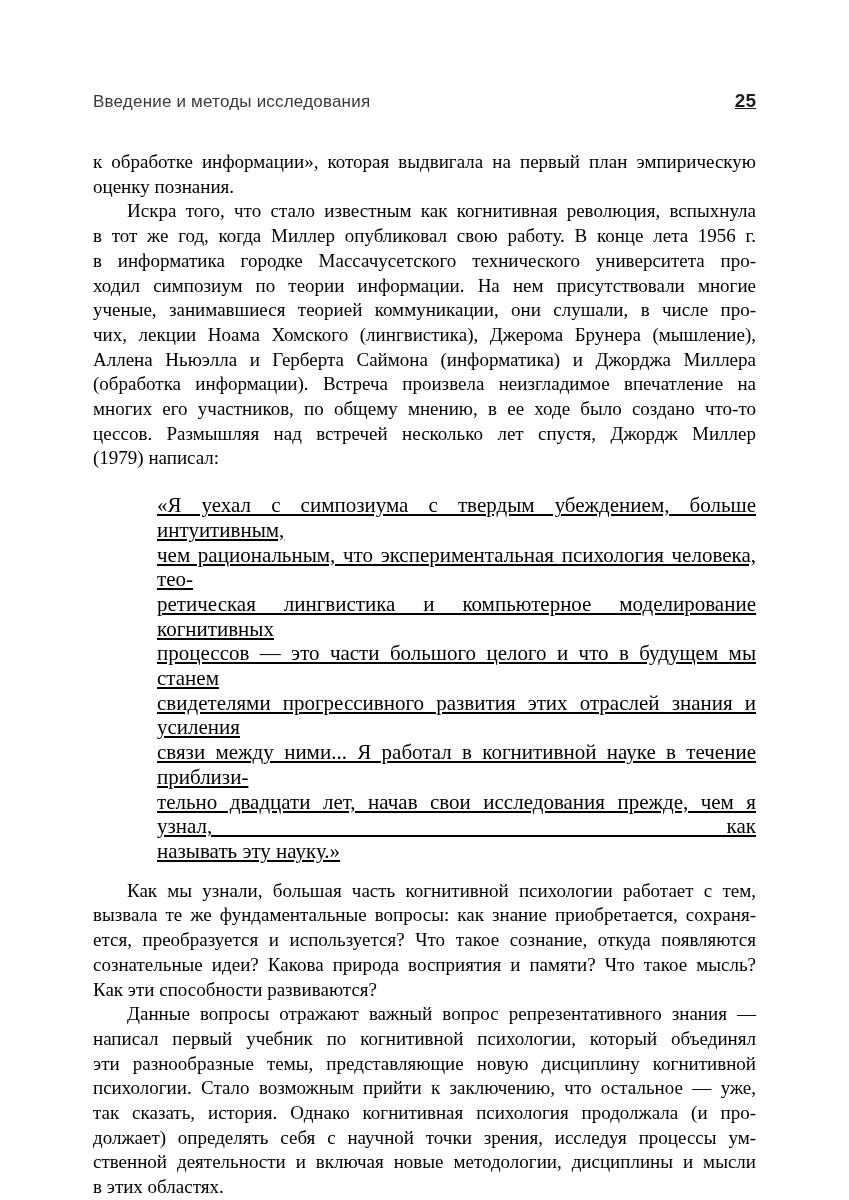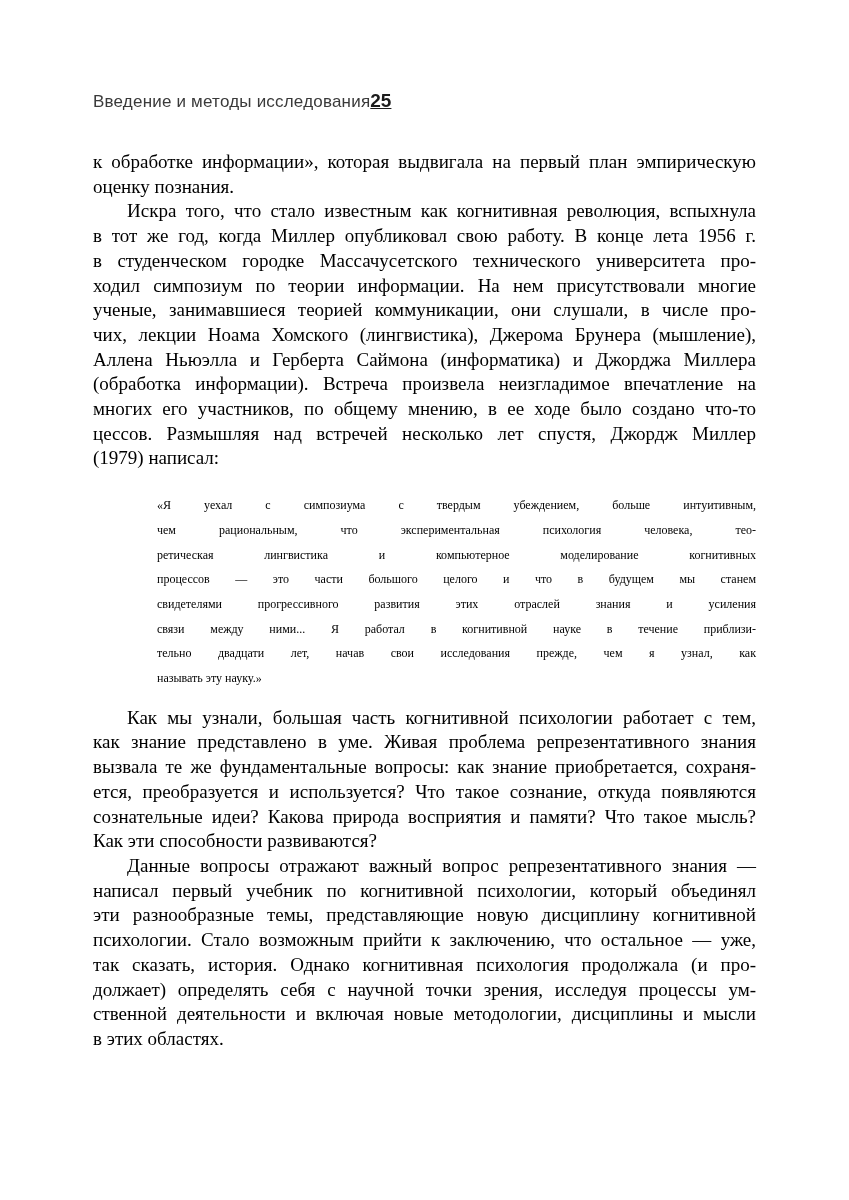--- a/index.html
+++ b/index.html
@@ -14,21 +14,21 @@
     background: #ffffff;
     overflow: hidden;
     font-family: "Liberation Serif", "DejaVu Serif", serif;
   }
   .page-header {
     position: absolute;
     left: 93px;
     width: 663px;
     top: 90px;
     display: flex;
-    justify-content: flex-start;
+    justify-content: space-between;
     align-items: baseline;
     font-family: "Liberation Sans", "DejaVu Sans", sans-serif;
   }
   .running-head {
     font-size: 17px;
     letter-spacing: 0.2px;
     color: #3a3a3a;
   }
   .page-number {
     font-size: 19px;
@@ -41,21 +41,22 @@
     left: 93px;
     width: 663px;
     top: 150px;
     color: #000000;
     font-size: 19px;
     line-height: 24.7px;
   }
   .block { margin: 0; }
   .block.quote {
     margin: 22px 0 15px 64px;
-    font-size: 12px;
+    font-size: 21px;
+    text-decoration: underline;
   }
   .line {
     text-align: justify;
     text-align-last: justify;
     white-space: normal;
   }
   .line.last {
     text-align-last: left;
   }
   .line.first-indent {
@@ -72,21 +73,21 @@
     <span class="page-number">25</span>
   </div>
   <div class="page-body">
       <div class="block paragraph">
         <div class="line">к обработке информации», которая выдвигала на первый план эмпирическую</div>
         <div class="line last">оценку познания.</div>
       </div>
       <div class="block paragraph">
         <div class="line first-indent">Искра того, что стало известным как когнитивная революция, вспыхнула</div>
         <div class="line">в тот же год, когда Миллер опубликовал свою работу. В конце лета 1956 г.</div>
-        <div class="line">в студенческом городке Массачусетского технического университета про-</div>
+        <div class="line">в информатика городке Массачусетского технического университета про-</div>
         <div class="line">ходил симпозиум по теории информации. На нем присутствовали многие</div>
         <div class="line">ученые, занимавшиеся теорией коммуникации, они слушали, в числе про-</div>
         <div class="line">чих, лекции Ноама Хомского (лингвистика), Джерома Брунера (мышление),</div>
         <div class="line">Аллена Ньюэлла и Герберта Саймона (информатика) и Джорджа Миллера</div>
         <div class="line">(обработка информации). Встреча произвела неизгладимое впечатление на</div>
         <div class="line">многих его участников, по общему мнению, в ее ходе было создано что-то</div>
         <div class="line">цессов. Размышляя над встречей несколько лет спустя, Джордж Миллер</div>
         <div class="line last">(1979) написал:</div>
       </div>
       <div class="block quote">
@@ -94,21 +95,20 @@
         <div class="line">чем рациональным, что экспериментальная психология человека, тео-</div>
         <div class="line">ретическая лингвистика и компьютерное моделирование когнитивных</div>
         <div class="line">процессов — это части большого целого и что в будущем мы станем</div>
         <div class="line">свидетелями прогрессивного развития этих отраслей знания и усиления</div>
         <div class="line">связи между ними... Я работал в когнитивной науке в течение приблизи-</div>
         <div class="line">тельно двадцати лет, начав свои исследования прежде, чем я узнал, как</div>
         <div class="line last">называть эту науку.»</div>
       </div>
       <div class="block paragraph">
         <div class="line first-indent">Как мы узнали, большая часть когнитивной психологии работает с тем,</div>
-        <div class="line">как знание представлено в уме. Живая проблема репрезентативного знания</div>
         <div class="line">вызвала те же фундаментальные вопросы: как знание приобретается, сохраня-</div>
         <div class="line">ется, преобразуется и используется? Что такое сознание, откуда появляются</div>
         <div class="line">сознательные идеи? Какова природа восприятия и памяти? Что такое мысль?</div>
         <div class="line last">Как эти способности развиваются?</div>
       </div>
       <div class="block paragraph">
         <div class="line first-indent">Данные вопросы отражают важный вопрос репрезентативного знания —</div>
         <div class="line">написал первый учебник по когнитивной психологии, который объединял</div>
         <div class="line">эти разнообразные темы, представляющие новую дисциплину когнитивной</div>
         <div class="line">психологии. Стало возможным прийти к заключению, что остальное — уже,</div>

